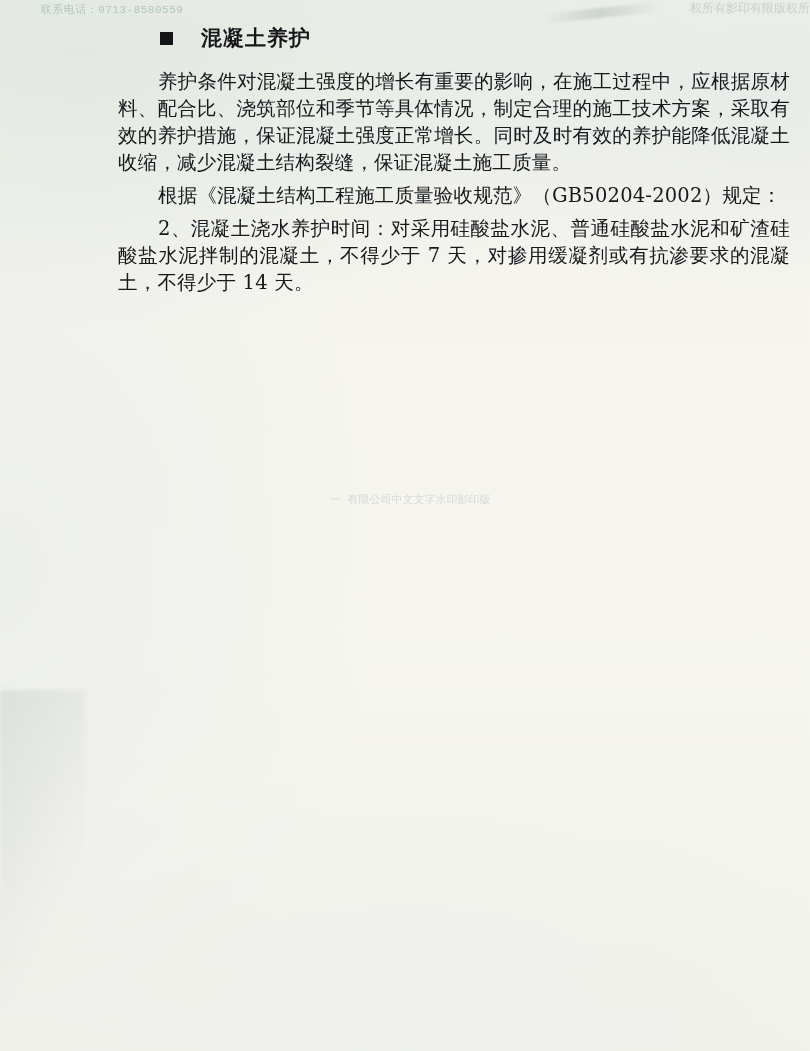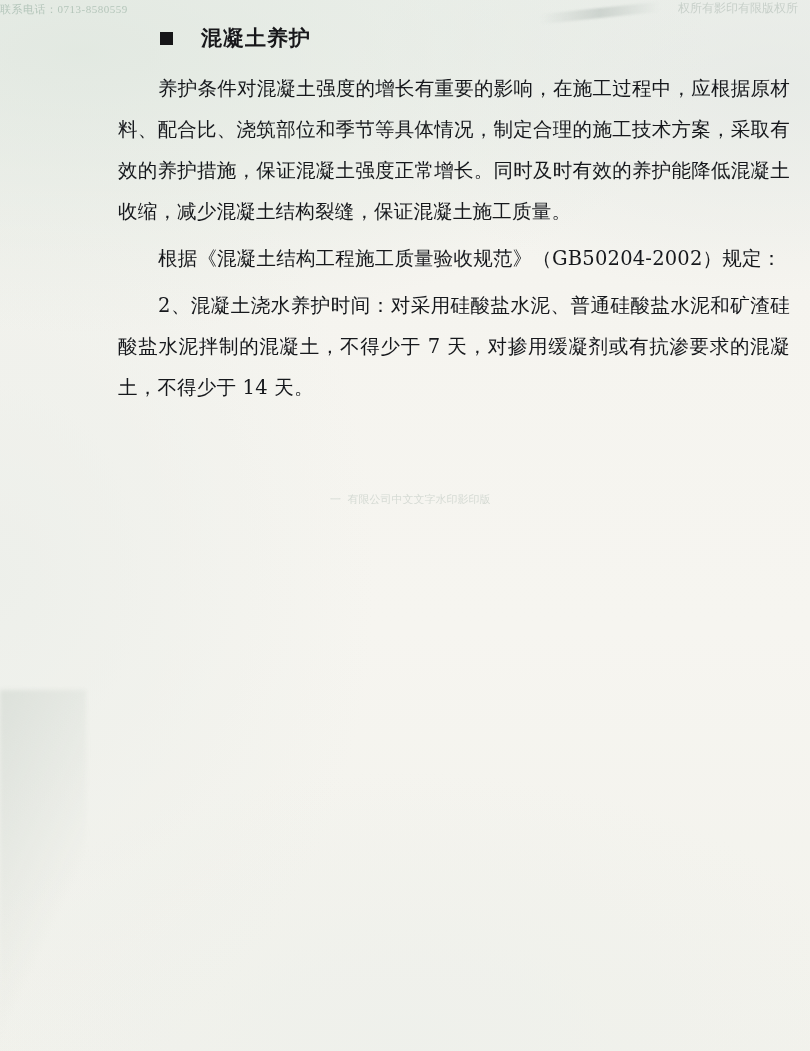--- a/index.html
+++ b/index.html
@@ -23,35 +23,36 @@
       radial-gradient(ellipse 900px 400px at 10% 5%, rgba(222,230,222,0.75) 0%, rgba(243,243,238,0) 70%),
       radial-gradient(ellipse 600px 300px at 95% 8%, rgba(228,232,228,0.7) 0%, rgba(243,243,238,0) 70%),
       radial-gradient(ellipse 500px 700px at 0% 55%, rgba(235,238,233,0.8) 0%, rgba(243,243,238,0) 75%),
       radial-gradient(ellipse 700px 400px at 50% 100%, rgba(238,240,235,0.9) 0%, rgba(243,243,238,0) 70%),
       linear-gradient(180deg, #eef1ec 0%, #f5f4ef 25%, #f6f5f0 60%, #f2f2ec 100%);
   }
 
   
   .scan-top-left {
     position: absolute;
-    left: 0px;
+    left: 12px;
     top: 2px;
     width: 200px;
     height: 14px;
     color: rgba(90,130,110,0.35);
     font-size: 11px;
-    font-family: Liberation Serif, serif;
+    font-family: Liberation Mono, monospace;
     letter-spacing: 0.5px;
     white-space: nowrap;
     overflow: hidden;
     filter: blur(0.4px);
+    text-align: center;
   }
   .scan-top-right {
     position: absolute;
-    right: 12px;
+    right: 0;
     top: 0px;
     width: 260px;
     height: 16px;
     color: rgba(120,140,130,0.30);
     font-size: 12px;
     font-family: "DejaVu Sans", "Liberation Sans", sans-serif;
     text-align: right;
     white-space: nowrap;
     overflow: hidden;
     filter: blur(0.5px);
@@ -110,21 +111,21 @@
   .heading .bullet {
     width: 13px;
     height: 13px;
     background: #161618;
     display: inline-block;
     margin-right: 28px;
   }
 
   p.para {
     font-size: 19.5px;
-    line-height: 41px;
+    line-height: 27px;
     color: #16181c;
     margin: 0;
     text-align: justify;
     text-justify: inter-ideograph;
     letter-spacing: 0.2px;
   }
   p.indent2 { text-indent: 40px; }
   p.first { margin-top: 16px; }
   p.spaced { margin-top: 6px; }
 </style>

